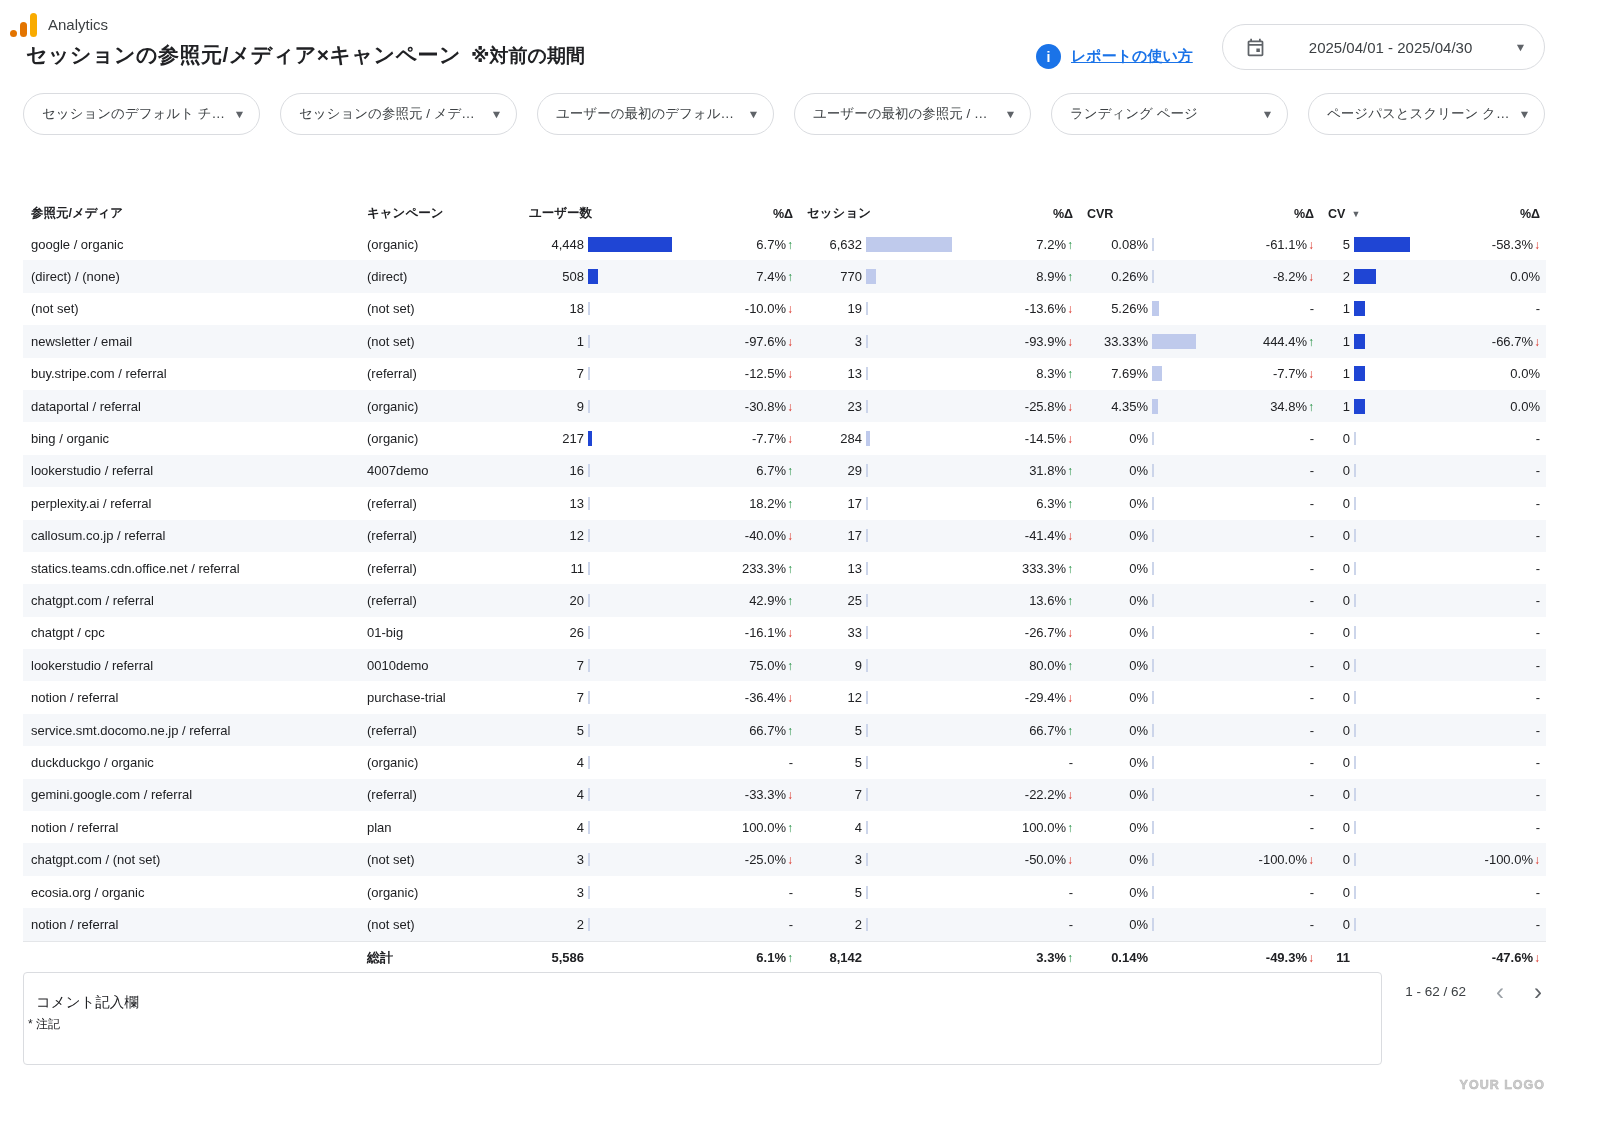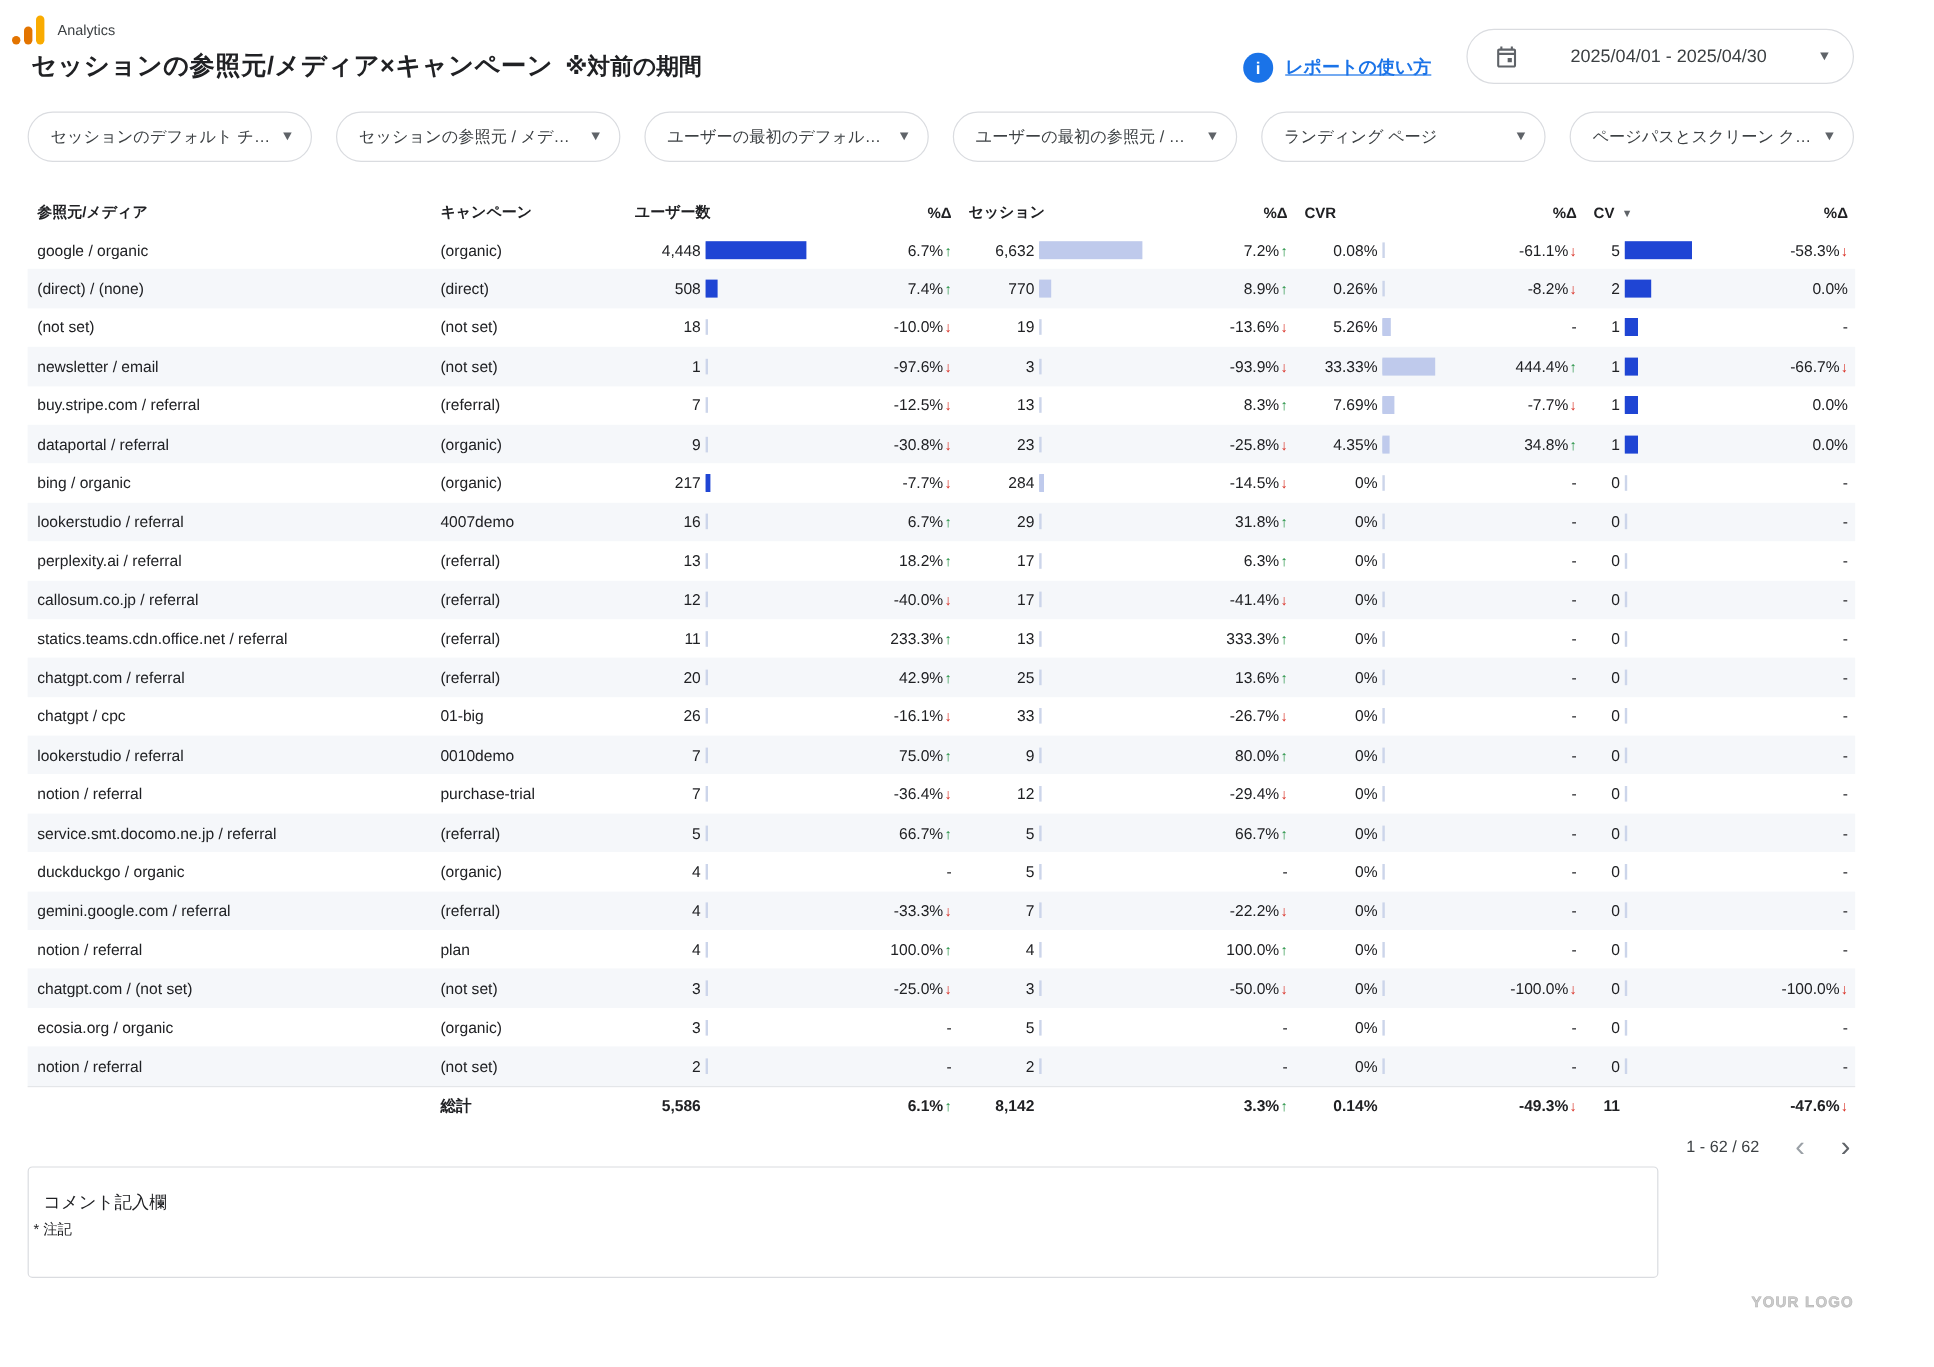--- a/index.html
+++ b/index.html
@@ -5,21 +5,21 @@
   * { margin:0; padding:0; box-sizing:border-box; }
   html,body { width:1612px; height:1139px; background:#fff; font-family:"Liberation Sans","DejaVu Sans",sans-serif; color:#202124; }
   .page { position:relative; width:1612px; height:1139px; overflow:hidden; background:#fff; }
 
   
   .brand { position:absolute; top:11px; left:10px; display:flex; align-items:center; gap:8px; }
   .ga-logo { position:relative; width:30px; height:27px; display:inline-block; }
   .ga-logo .bar-t { position:absolute; right:3px; bottom:1px; width:7px; height:24px; background:#f9ab00; border-radius:3.5px; }
   .ga-logo .bar-m { position:absolute; right:13px; bottom:1px; width:7px; height:15px; background:#e37400; border-radius:3.5px; }
   .ga-logo .dot   { position:absolute; right:23px; bottom:1px; width:7px; height:7px; background:#e37400; border-radius:50%; }
-  .brand-text { font-size:12px; color:#3c4043; }
+  .brand-text { font-size:15px; color:#3c4043; }
 
   .title-row { position:absolute; top:41px; left:26px; display:flex; align-items:baseline; }
   .page-title { font-size:21px; font-weight:700; letter-spacing:0.5px; }
   .title-suffix { font-size:19px; font-weight:700; margin-left:10px; }
 
   .help { position:absolute; top:44px; left:1036px; display:flex; align-items:center; gap:10px; }
   .info-icon { width:25px; height:25px; border-radius:50%; background:#1a73e8; color:#fff; font-weight:700; font-size:14px; display:flex; align-items:center; justify-content:center; }
   .help-link { color:#1a73e8; font-size:15px; font-weight:700; text-decoration:underline; cursor:pointer; }
 
   .date-box { position:absolute; top:24px; right:67px; width:323px; height:46px; border:1px solid #dadce0; border-radius:23px; background:#fff; display:flex; align-items:center; padding:0 18px 0 22px; cursor:pointer; }
@@ -29,21 +29,21 @@
 
   
   .chips { position:absolute; top:93px; left:23px; right:67px; display:flex; justify-content:space-between; }
   .chip { width:237px; height:42px; border:1px solid #dadce0; border-radius:21px; background:#fff; display:flex; align-items:center; justify-content:space-between; padding:0 14px 0 18px; cursor:pointer; }
   .chip-label { font-size:13.5px; color:#3c4043; white-space:nowrap; overflow:hidden; text-overflow:ellipsis; }
   .chip .caret { margin-left:8px; flex:none; }
 
   
   .table { position:absolute; top:163px; left:23px; width:1523px; --cols:336px 162px 151px 127px 153px 127px 117px 124px 90px 136px; }
   .thead, .tr { display:grid; grid-template-columns:var(--cols); align-items:center; }
-  .thead { height:29px; }
+  .thead { height:29px;margin-top:36px; }
   .th { font-size:12.5px; font-weight:700; color:#202124; }
   .th.left { padding-left:8px; }
   .th.right { text-align:right; padding-right:6px; }
   .sort { font-size:9px; color:#5f6368; margin-left:6px; vertical-align:1px; }
   .tr { height:32.4px; font-size:13px; }
   .tr.alt { background:#f5f7fa; }
   .td.src, .td.camp { padding-left:8px; white-space:nowrap; overflow:hidden; }
   .td.num { display:flex; align-items:center; justify-content:flex-end; }
   .td.num .val { flex:1; text-align:right; white-space:nowrap; }
   .barhold { position:relative; height:15px; margin-left:4px; flex:none; }

